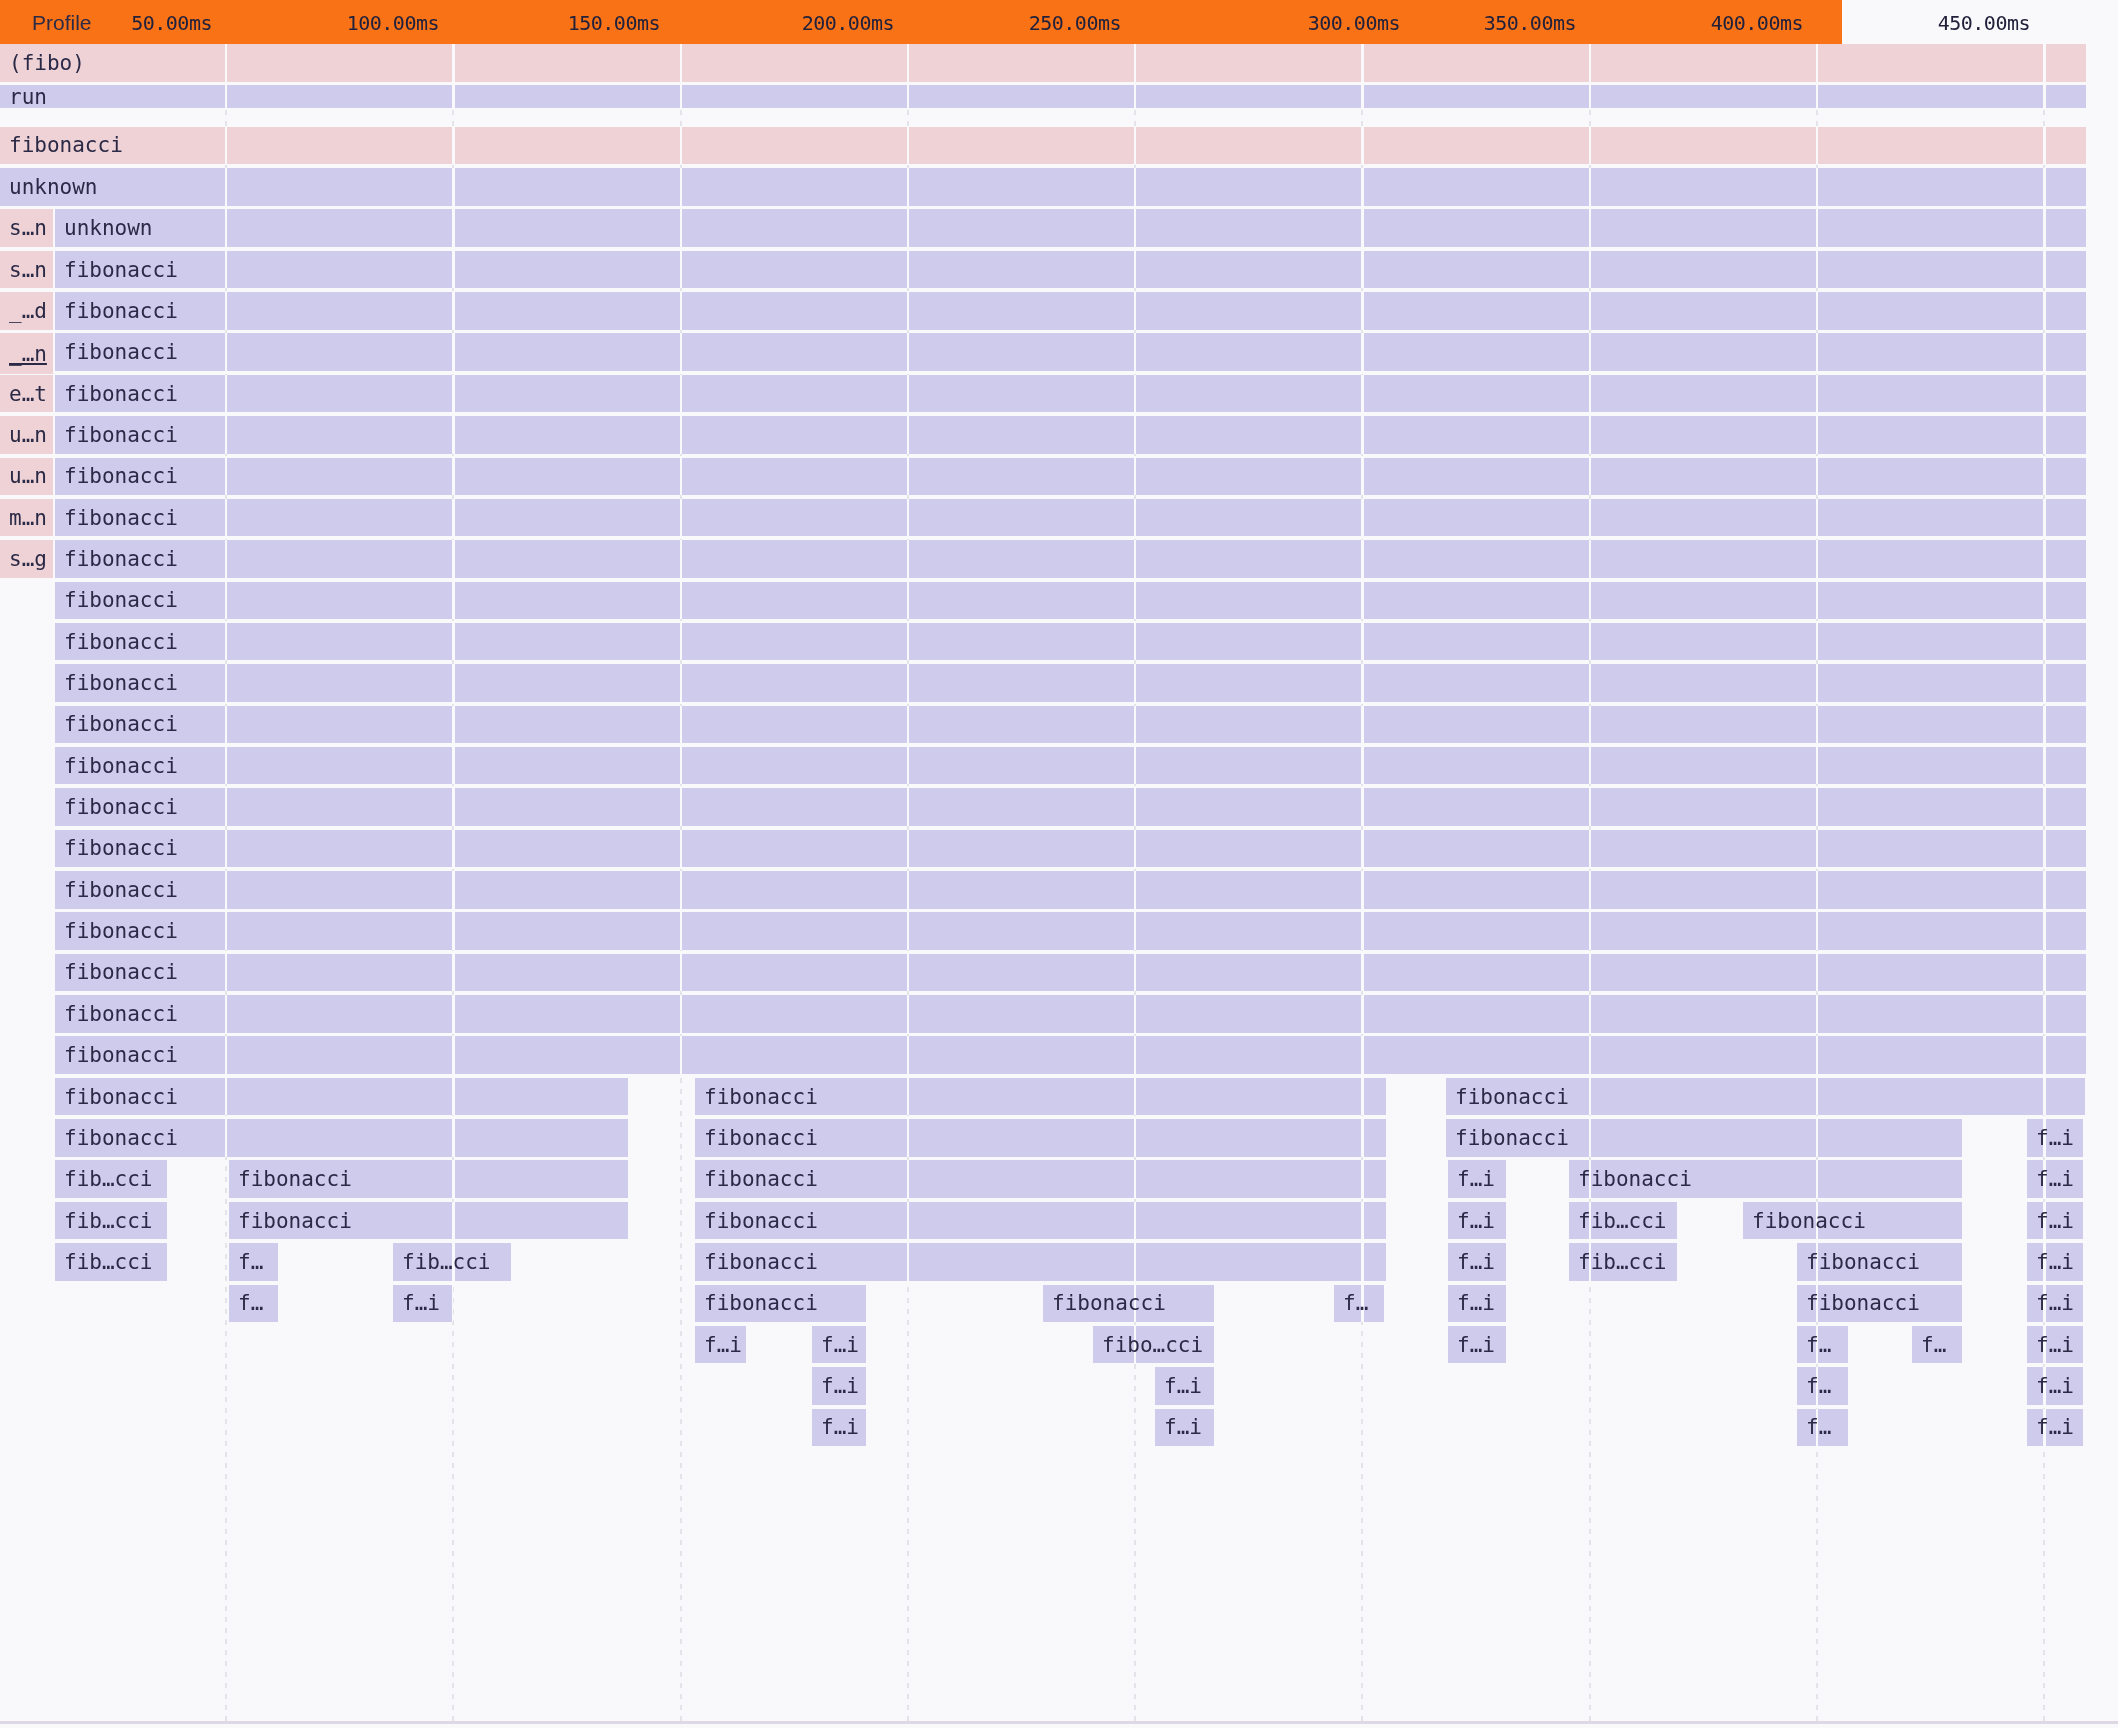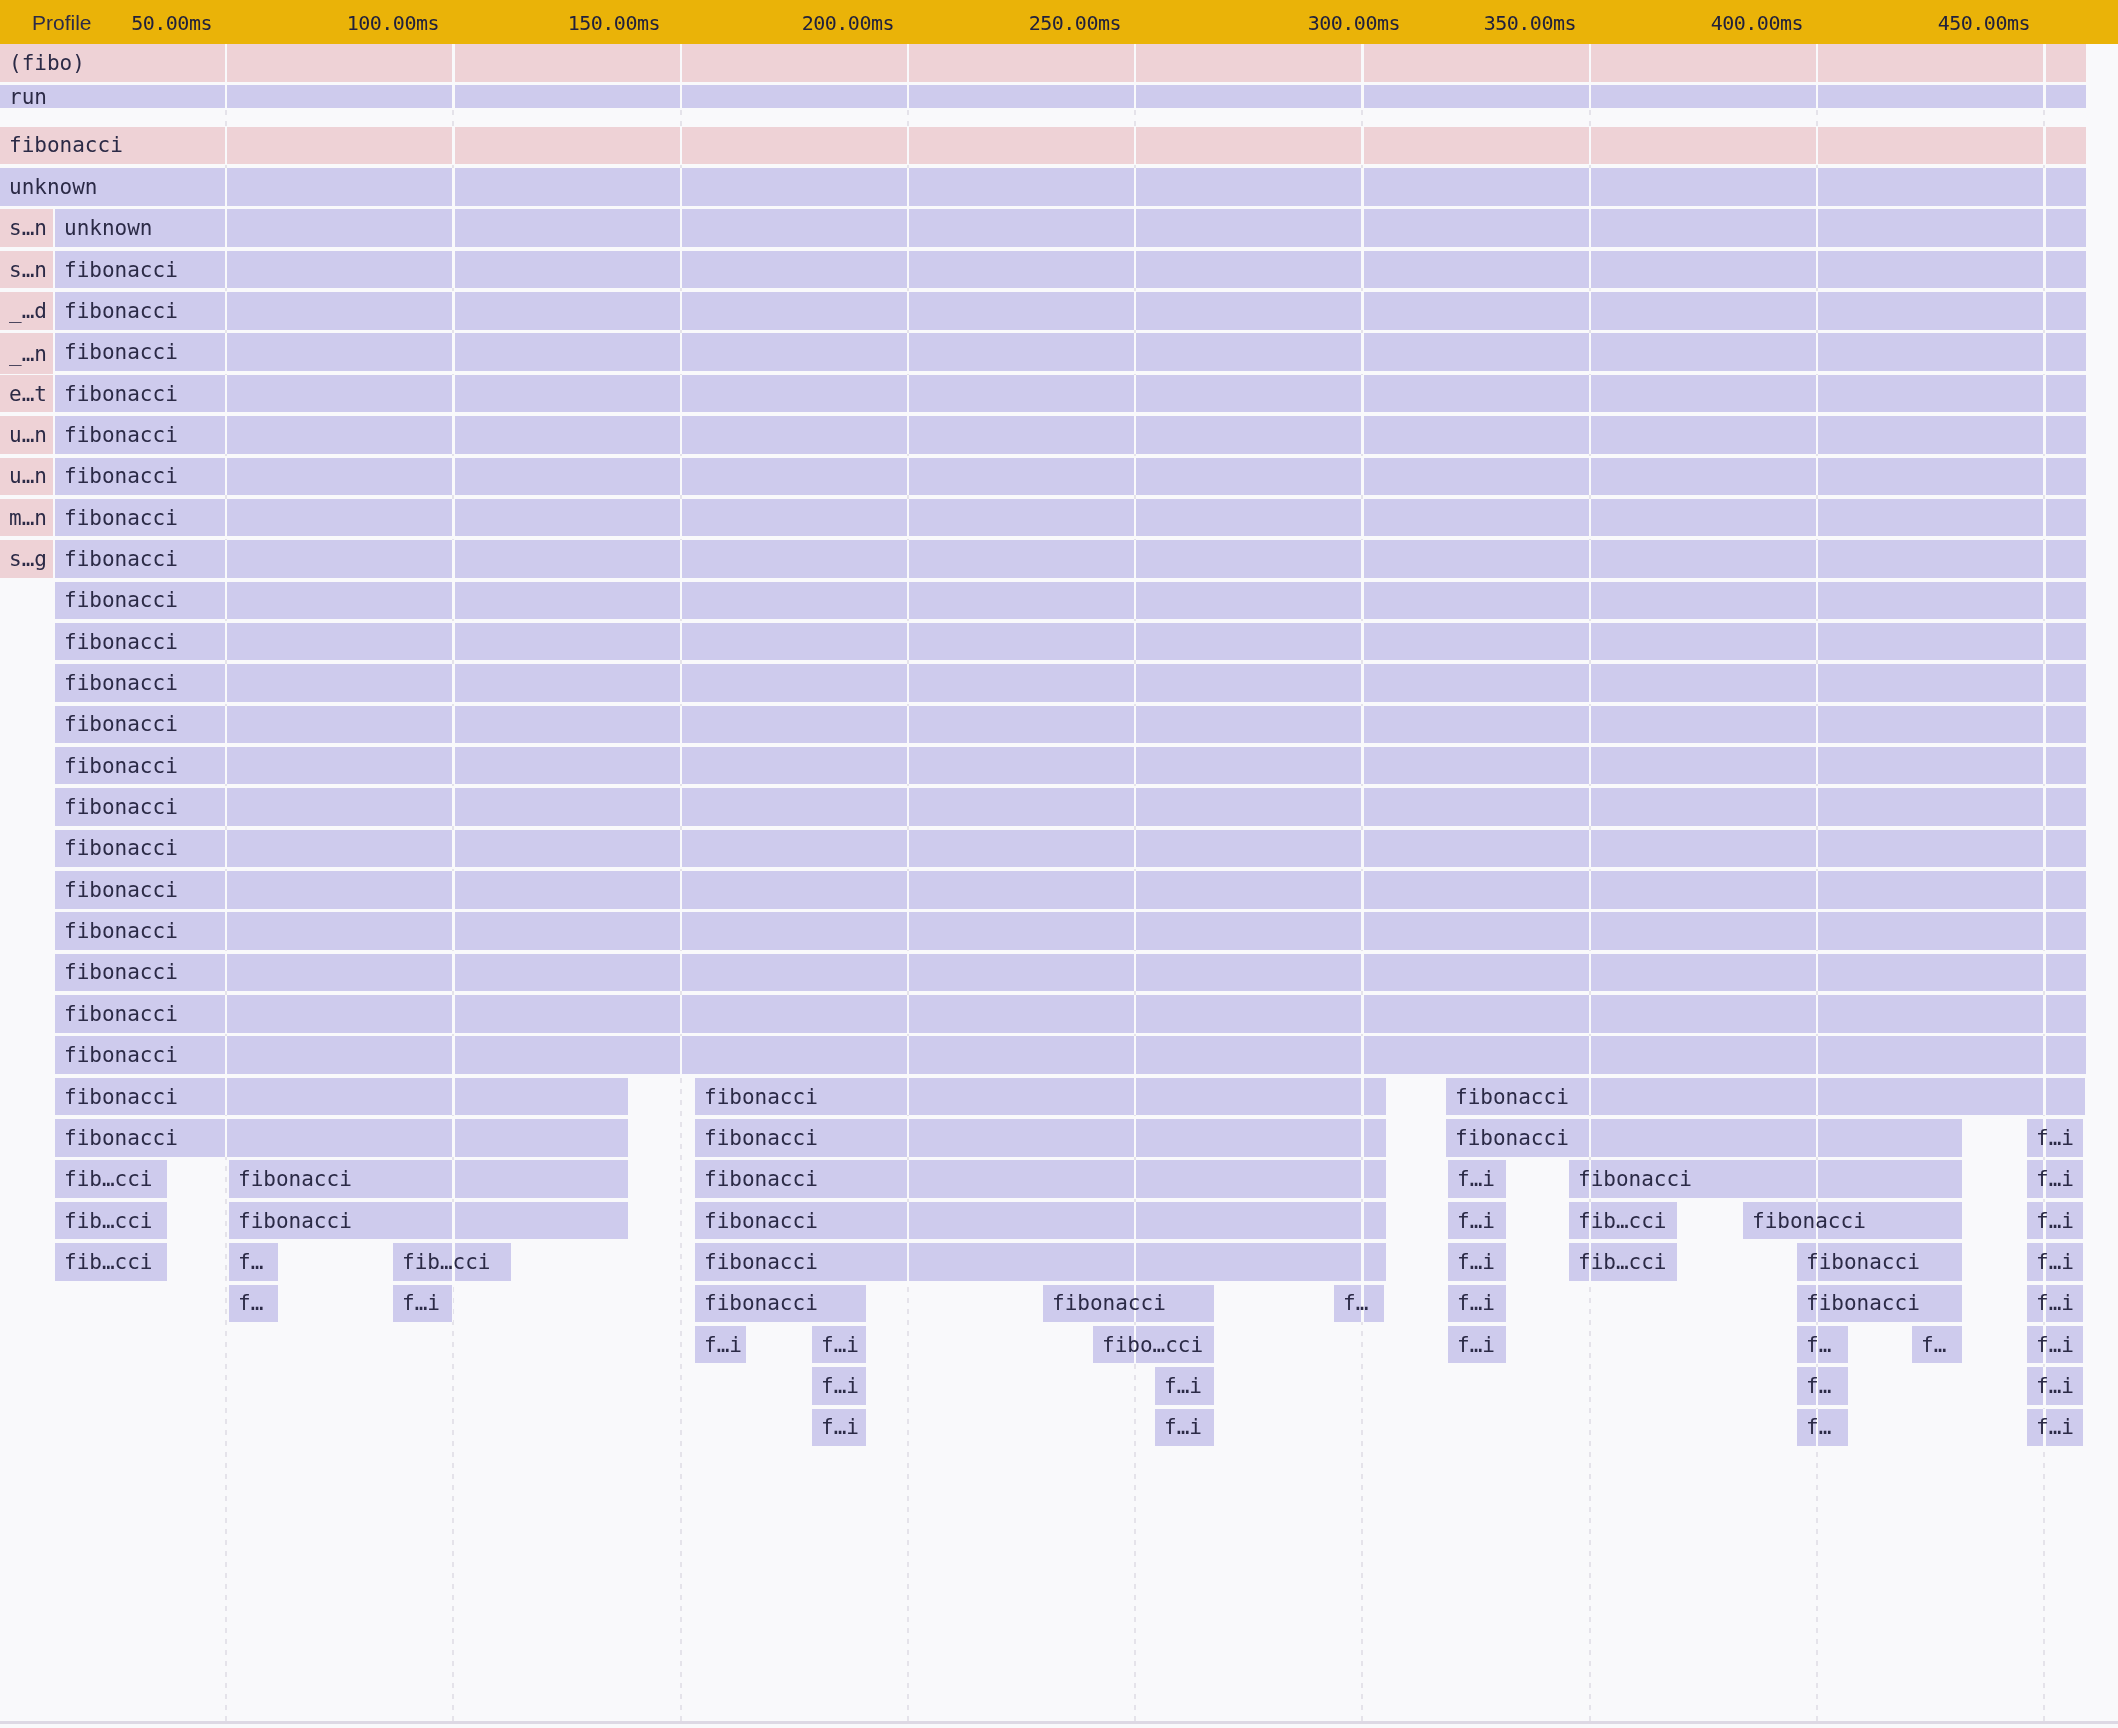--- a/index.html
+++ b/index.html
@@ -11,22 +11,22 @@
     position: relative;
     width: 2118px;
     height: 1728px;
     background: #f9f9fb;
     overflow: hidden;
     font-family: "DejaVu Sans Mono", monospace;
   }
   .header {
     position: absolute;
     left: 0; top: 0;
-    width: 2118px; height: 44px;
-    background: #eab308;
+    width: 1842px; height: 44px;
+    background: #f97316;
   }
   .title {
     position: absolute;
     left: 32px; top: 0;
     height: 44px; line-height: 46px;
     font-family: "Liberation Sans", sans-serif;
     font-size: 21px;
     color: #2c2b47;
   }
   .tick {
@@ -111,21 +111,21 @@
       <div class="bar pink" style="left: 0px; width: 2086px; top: 44px; height: 37.5px;">(fibo)</div>
       <div class="bar purple" style="left: 0px; width: 2086px; top: 85.35px; height: 23px;">run</div>
       <div class="bar pink" style="left: 0px; width: 2086px; top: 126.7px; height: 37.5px;">fibonacci</div>
       <div class="bar purple" style="left: 0px; width: 2086px; top: 168.05px; height: 37.5px;">unknown</div>
       <div class="bar pink" style="left: 0px; width: 53px; top: 209.4px; height: 37.5px;">s…n</div>
       <div class="bar purple" style="left: 55px; width: 2031px; top: 209.4px; height: 37.5px;">unknown</div>
       <div class="bar pink" style="left: 0px; width: 53px; top: 250.75px; height: 37.5px;">s…n</div>
       <div class="bar purple" style="left: 55px; width: 2031px; top: 250.75px; height: 37.5px;">fibonacci</div>
       <div class="bar pink" style="left: 0px; width: 53px; top: 292.1px; height: 37.5px;">_…d</div>
       <div class="bar purple" style="left: 55px; width: 2031px; top: 292.1px; height: 37.5px;">fibonacci</div>
-      <div class="bar pink" style="left: 0px; width: 53px; top: 333.45px; height: 41px;">_…n</div>
+      <div class="bar pink" style="left: 0px; width: 53px; top: 333.45px; height: 41px; text-decoration: underline;">_…n</div>
       <div class="bar purple" style="left: 55px; width: 2031px; top: 333.45px; height: 37.5px;">fibonacci</div>
       <div class="bar pink" style="left: 0px; width: 53px; top: 374.8px; height: 37.5px;">e…t</div>
       <div class="bar purple" style="left: 55px; width: 2031px; top: 374.8px; height: 37.5px;">fibonacci</div>
       <div class="bar pink" style="left: 0px; width: 53px; top: 416.15px; height: 37.5px;">u…n</div>
       <div class="bar purple" style="left: 55px; width: 2031px; top: 416.15px; height: 37.5px;">fibonacci</div>
       <div class="bar pink" style="left: 0px; width: 53px; top: 457.5px; height: 37.5px;">u…n</div>
       <div class="bar purple" style="left: 55px; width: 2031px; top: 457.5px; height: 37.5px;">fibonacci</div>
       <div class="bar pink" style="left: 0px; width: 53px; top: 498.85px; height: 37.5px;">m…n</div>
       <div class="bar purple" style="left: 55px; width: 2031px; top: 498.85px; height: 37.5px;">fibonacci</div>
       <div class="bar pink" style="left: 0px; width: 53px; top: 540.2px; height: 37.5px;">s…g</div>

